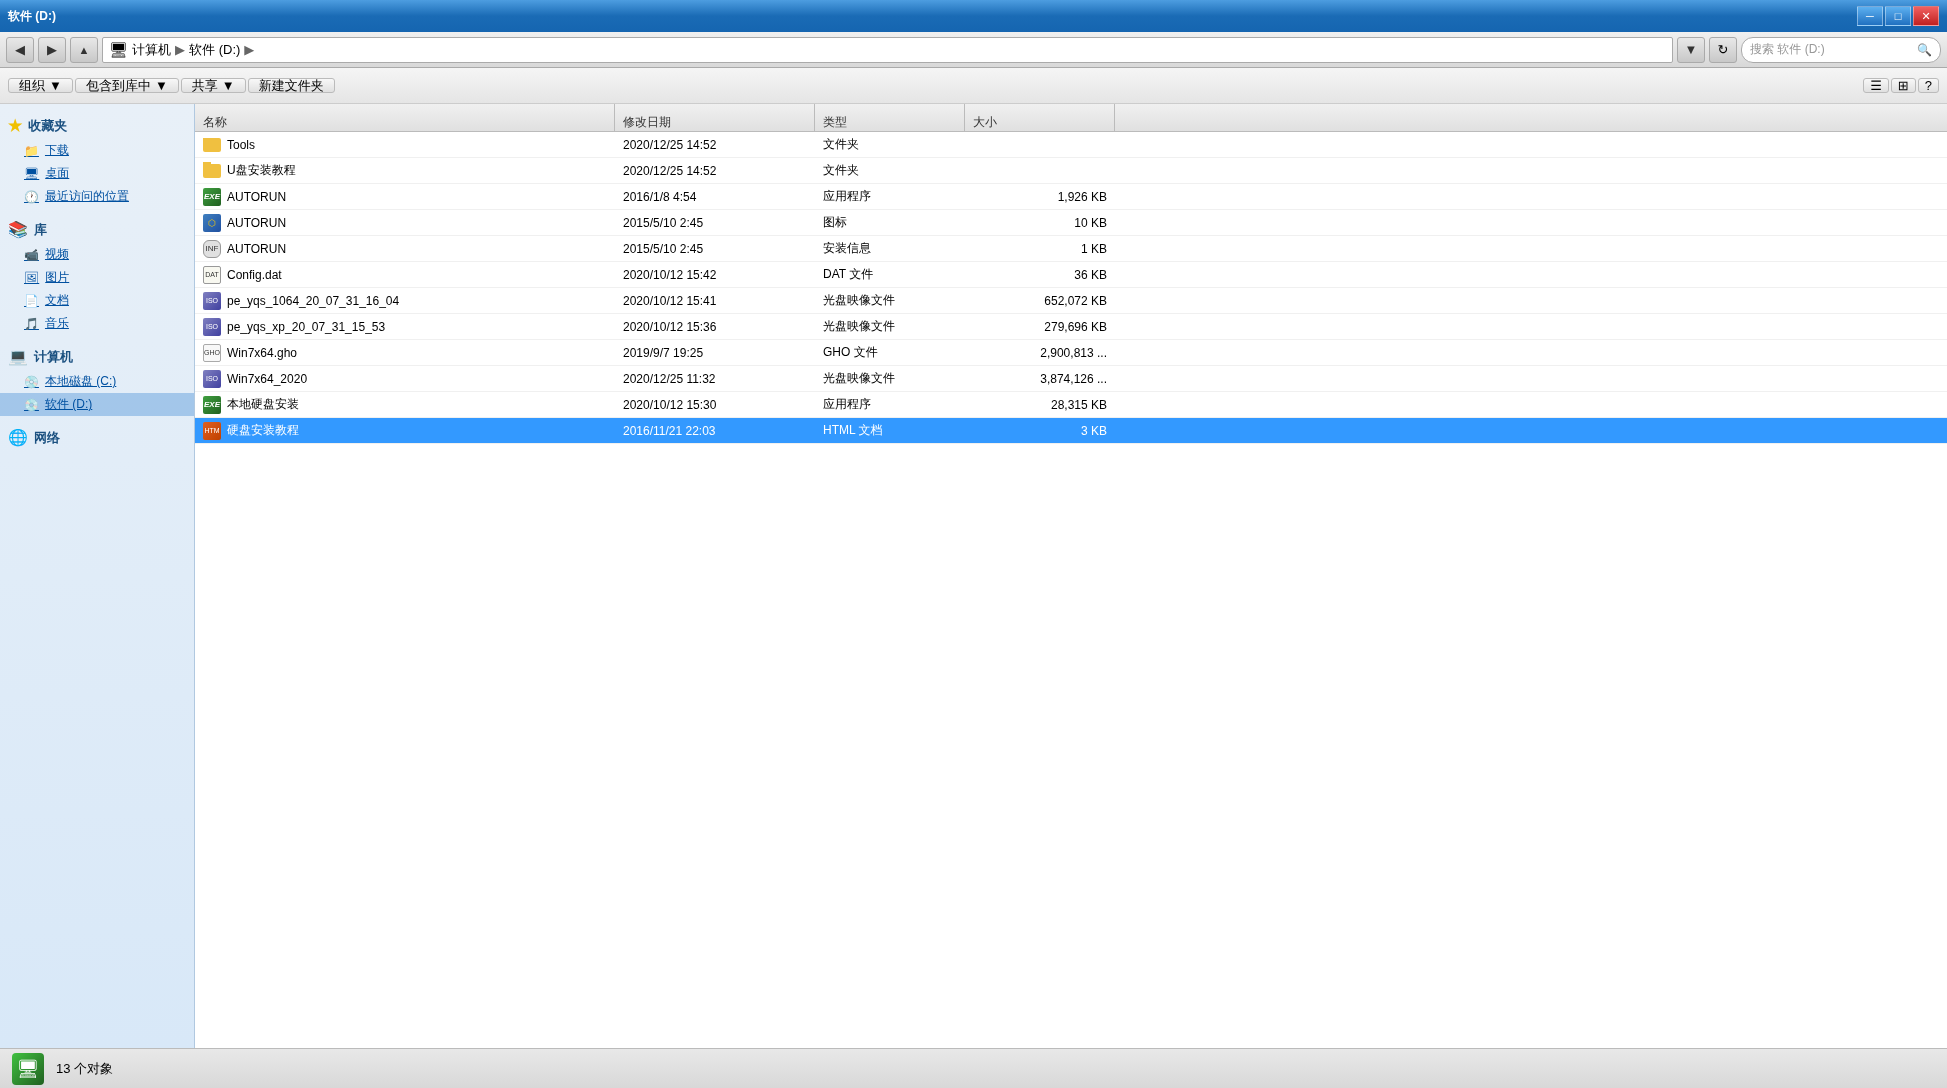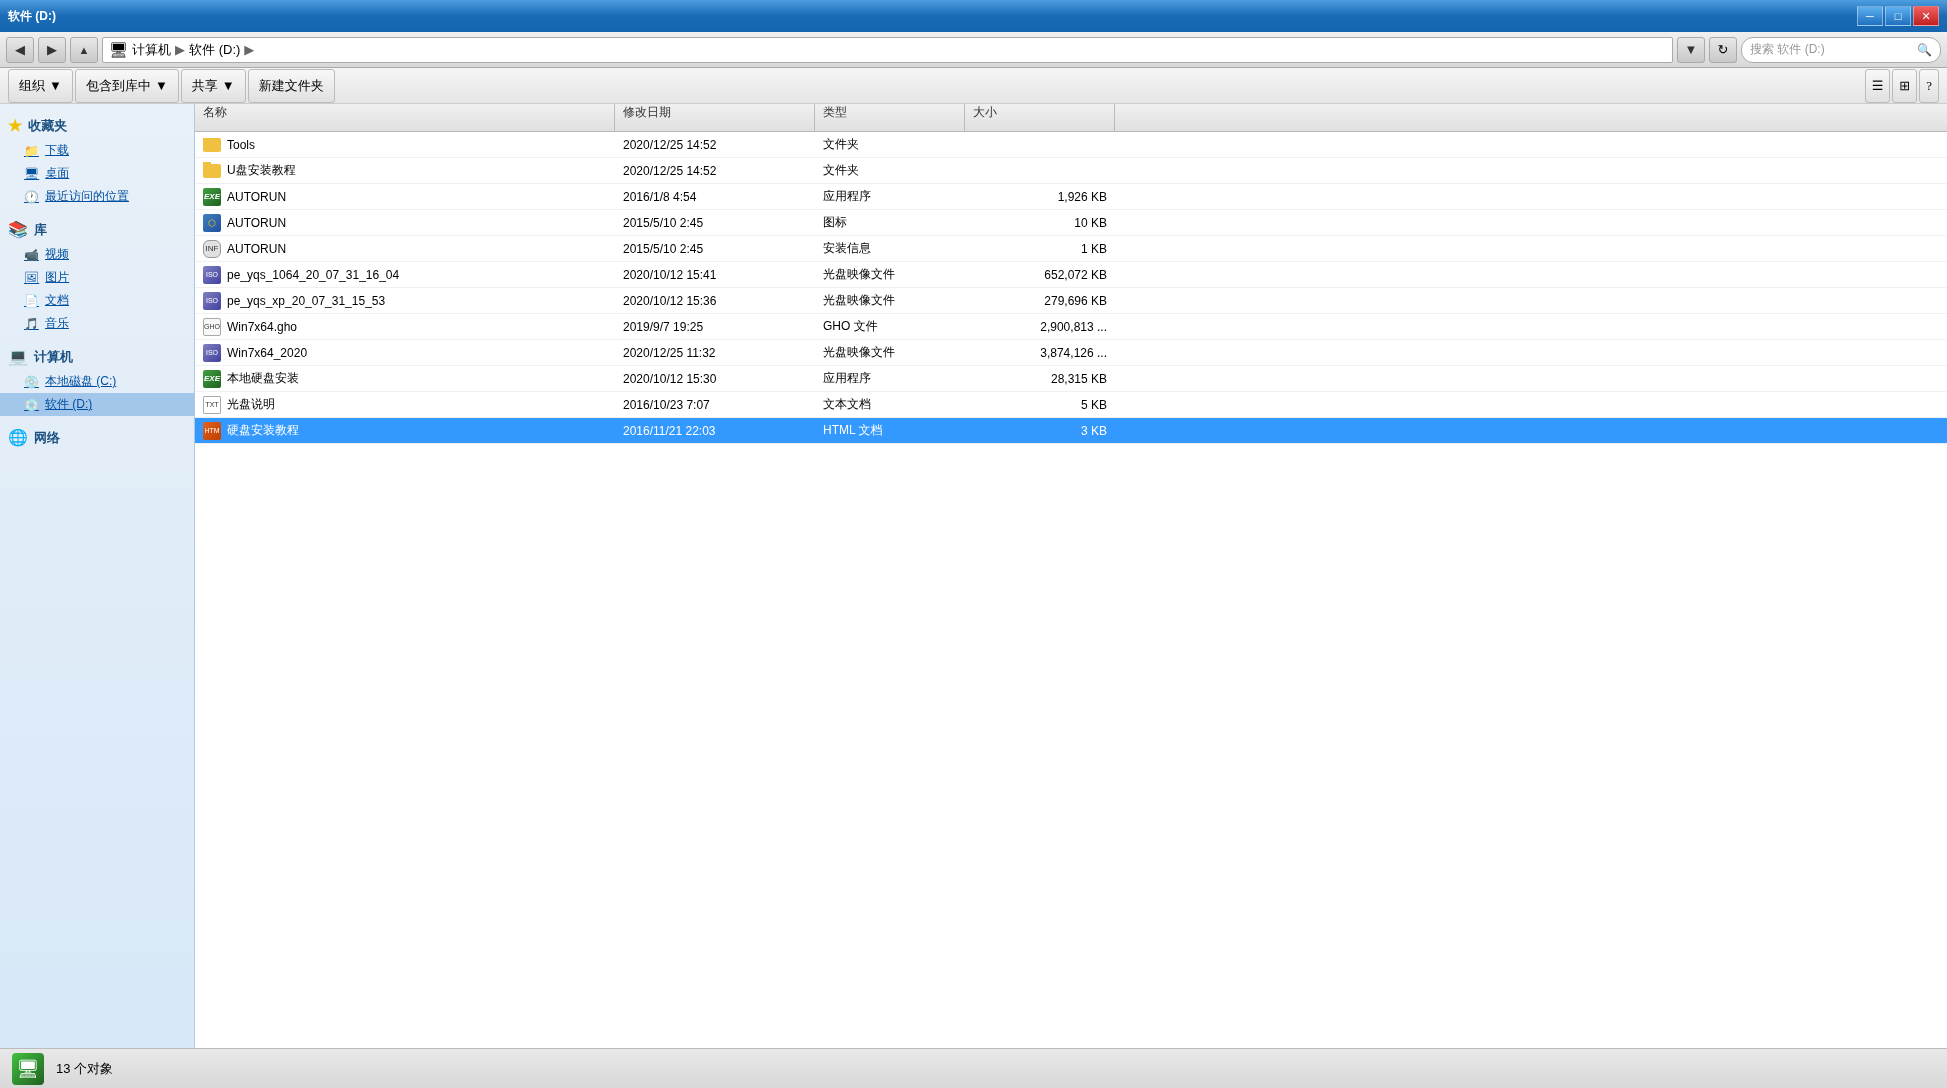--- a/index.html
+++ b/index.html
@@ -123,31 +123,30 @@
     .toolbar {
       background: linear-gradient(to bottom, #f5f5f5, #e5e5e5);
       height: 36px;
       display: flex;
       align-items: center;
       padding: 0 8px;
       gap: 2px;
       border-bottom: 1px solid #ccc;
     }
     .toolbar-btn {
-      height: 34px;
+      height: 15px;
       padding: 0 10px;
       background: linear-gradient(to bottom, #f8f8f8, #e0e0e0);
       border: 1px solid #bbb;
       border-radius: 3px;
       cursor: pointer;
       display: flex;
       align-items: center;
       gap: 4px;
       font-size: 13px;
-      font-family: Liberation Serif, serif;
     }
 
     
     .main-layout {
       display: flex;
       height: calc(1088px - 32px - 36px - 36px - 40px);
     }
 
     
     .sidebar {
@@ -200,21 +199,21 @@
       height: 28px;
       align-items: center;
     }
     .file-col-header {
       padding: 0 8px;
       font-size: 12px;
       color: #333;
       border-right: 1px solid #bbb;
       height: 100%;
       display: flex;
-      align-items: flex-start;
+      align-items: flex-end;
       cursor: pointer;
       user-select: none;
     }
     .col-name { width: 420px; }
     .col-date { width: 200px; }
     .col-type { width: 150px; }
     .col-size { width: 150px; }
 
     .file-list {
       flex: 1;
@@ -589,20 +588,29 @@
     <div class="file-cell file-name-cell">
       <div class="icon-inf">INF</div>
       <span>AUTORUN</span>
     </div>
     <div class="file-cell file-date-cell">2015/5/10 2:45</div>
     <div class="file-cell file-type-cell">安装信息</div>
     <div class="file-cell file-size-cell">1 KB</div>
   </div>
         <div class="file-row">
     <div class="file-cell file-name-cell">
+      <div class="icon-dat">DAT</div>
+      <span>Config.dat</span>
+    </div>
+    <div class="file-cell file-date-cell">2020/10/12 15:42</div>
+    <div class="file-cell file-type-cell">DAT 文件</div>
+    <div class="file-cell file-size-cell">36 KB</div>
+  </div>
+        <div class="file-row">
+    <div class="file-cell file-name-cell">
       <div class="icon-iso">ISO</div>
       <span>pe_yqs_1064_20_07_31_16_04</span>
     </div>
     <div class="file-cell file-date-cell">2020/10/12 15:41</div>
     <div class="file-cell file-type-cell">光盘映像文件</div>
     <div class="file-cell file-size-cell">652,072 KB</div>
   </div>
         <div class="file-row">
     <div class="file-cell file-name-cell">
       <div class="icon-iso">ISO</div>
@@ -631,29 +639,20 @@
     <div class="file-cell file-size-cell">3,874,126 ...</div>
   </div>
         <div class="file-row">
     <div class="file-cell file-name-cell">
       <div class="icon-exe">EXE</div>
       <span>本地硬盘安装</span>
     </div>
     <div class="file-cell file-date-cell">2020/10/12 15:30</div>
     <div class="file-cell file-type-cell">应用程序</div>
     <div class="file-cell file-size-cell">28,315 KB</div>
-  </div>
-        <div class="file-row">
-    <div class="file-cell file-name-cell">
-      <div class="icon-txt">TXT</div>
-      <span>光盘说明</span>
-    </div>
-    <div class="file-cell file-date-cell">2016/10/23 7:07</div>
-    <div class="file-cell file-type-cell">文本文档</div>
-    <div class="file-cell file-size-cell">5 KB</div>
   </div>
         <div class="file-row selected">
     <div class="file-cell file-name-cell">
       <div class="icon-html">HTM</div>
       <span>硬盘安装教程</span>
     </div>
     <div class="file-cell file-date-cell">2016/11/21 22:03</div>
     <div class="file-cell file-type-cell">HTML 文档</div>
     <div class="file-cell file-size-cell">3 KB</div>
   </div>

